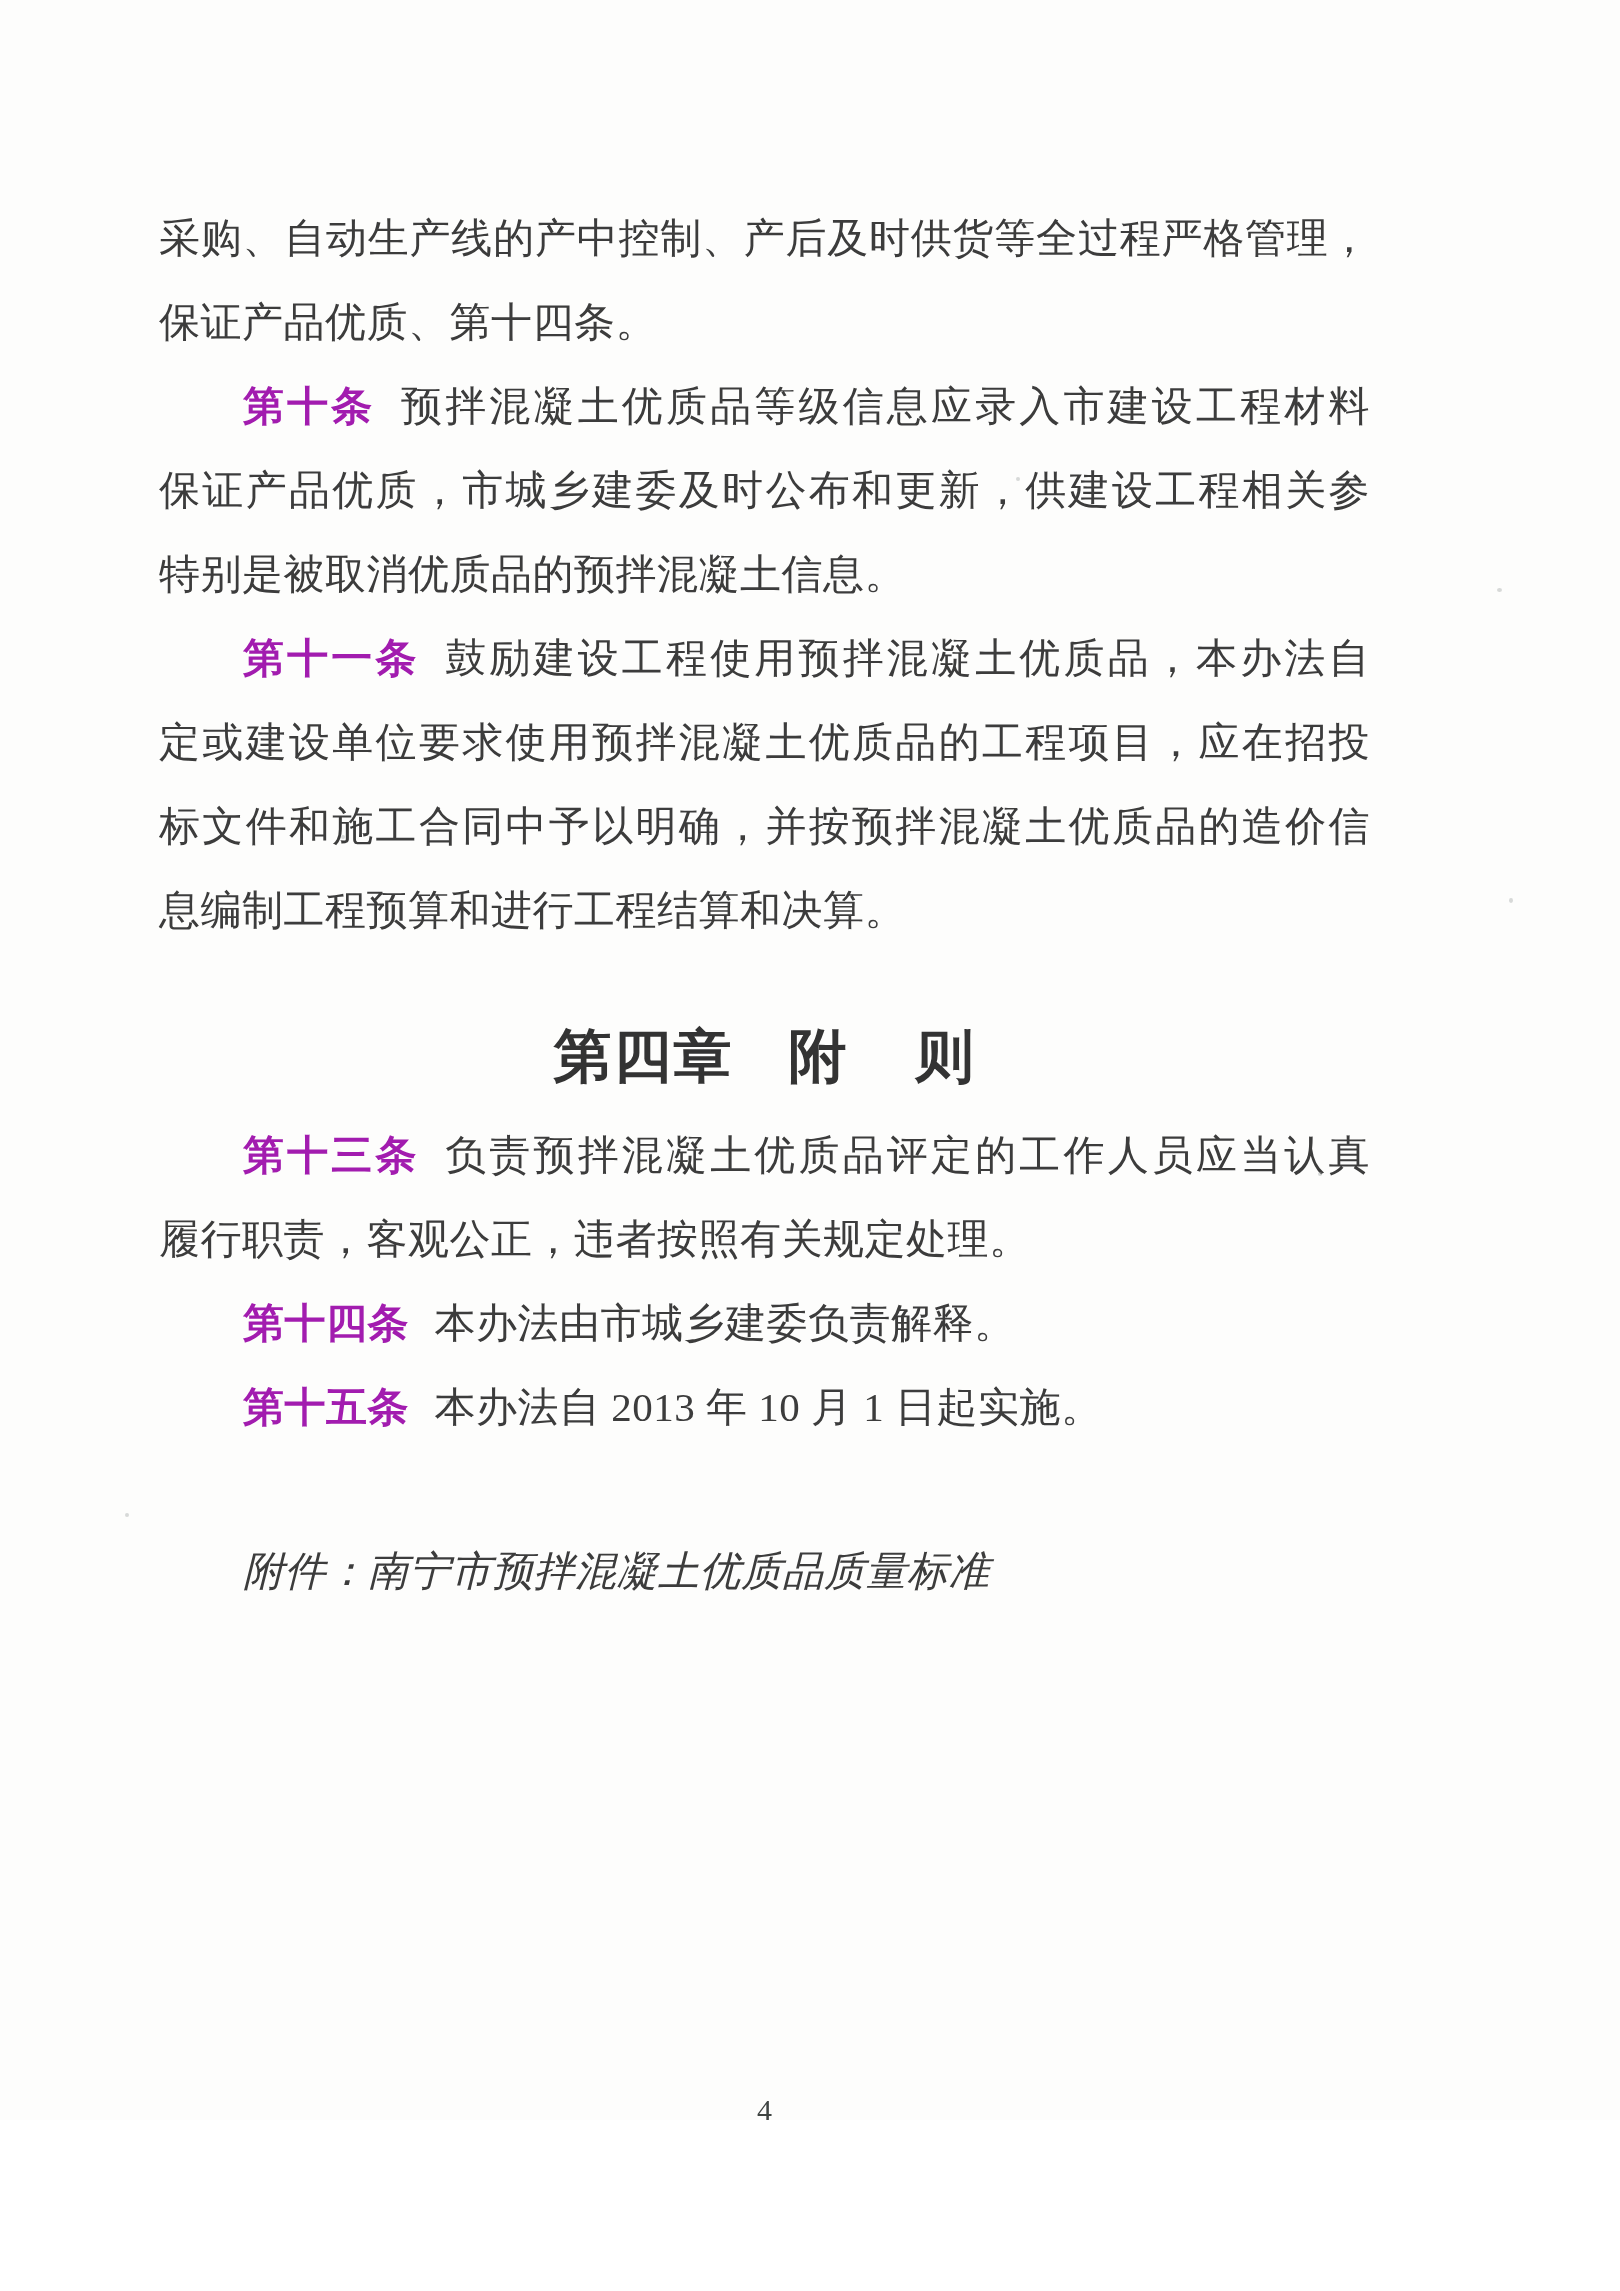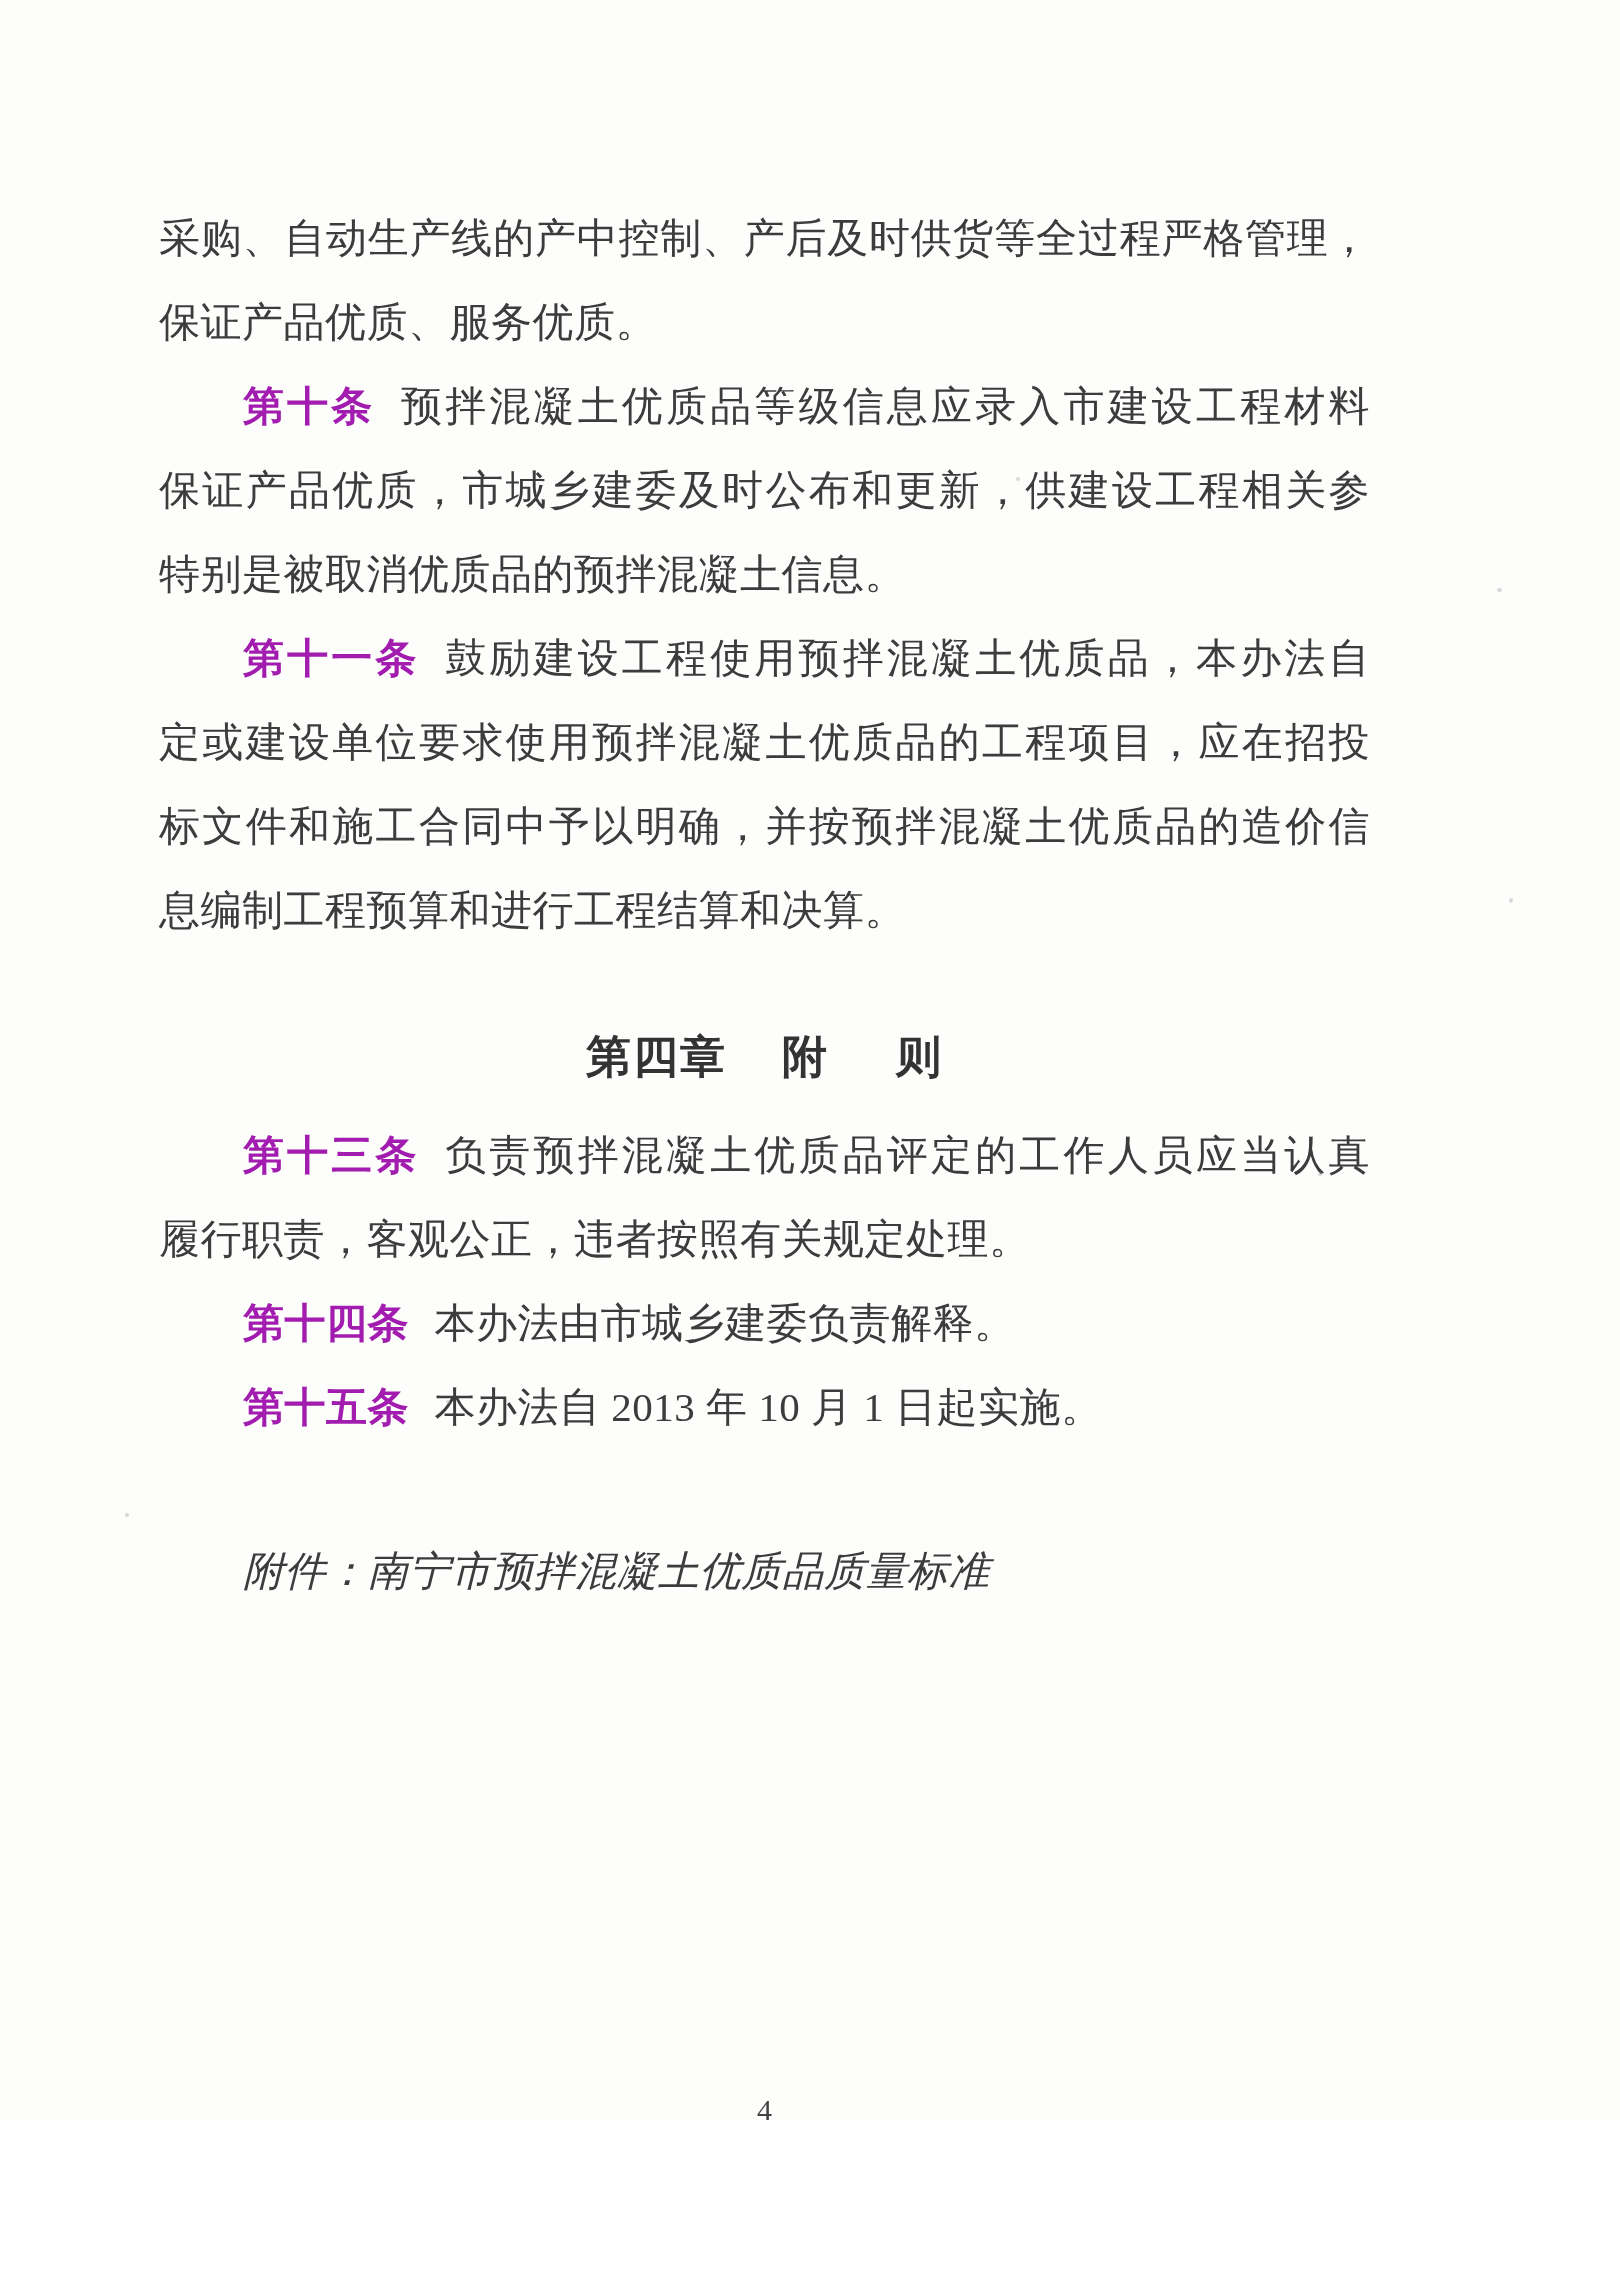--- a/index.html
+++ b/index.html
@@ -33,21 +33,21 @@
   }
   .line.last { text-align-last: left; }
   .line.indent { padding-left: 84px; }
   .lead {
     font-weight: 700;
     color: #a21caf;
     margin-right: 25.5px;
   }
   .chapter-heading {
     margin-top: 63px;
-    font-size: 45px;
+    font-size: 58px;
     line-height: 84px;
     font-weight: 700;
     color: #333333;
     text-align: center;
     letter-spacing: 2px;
   }
   .hgap1 { margin-left: 55px; }
   .hgap2 { margin-left: 67px; }
   .mt14 { margin-top: 13.7px; }
   .mt82 { margin-top: 80px; font-style: italic; }
@@ -69,21 +69,21 @@
   }
 </style>
 </head>
 <body>
 
 <main class="page">
   <div class="content">
 
     <div class="para">
       <div class="line full">采购、自动生产线的产中控制、产后及时供货等全过程严格管理，</div>
-      <div class="line last">保证产品优质、服务优质。</div>
+      <div class="line last">保证产品优质、第十四条。</div>
     </div>
 
     <div class="para">
       <div class="line full indent"><span class="lead">第十条</span><span>预拌混凝土优质品等级信息应录入市建设工程材料</span></div>
       <div class="line full">保证产品优质，市城乡建委及时公布和更新，供建设工程相关参</div>
       <div class="line last">特别是被取消优质品的预拌混凝土信息。</div>
     </div>
 
     <div class="para">
       <div class="line full indent"><span class="lead">第十一条</span><span>鼓励建设工程使用预拌混凝土优质品，本办法自</span></div>

